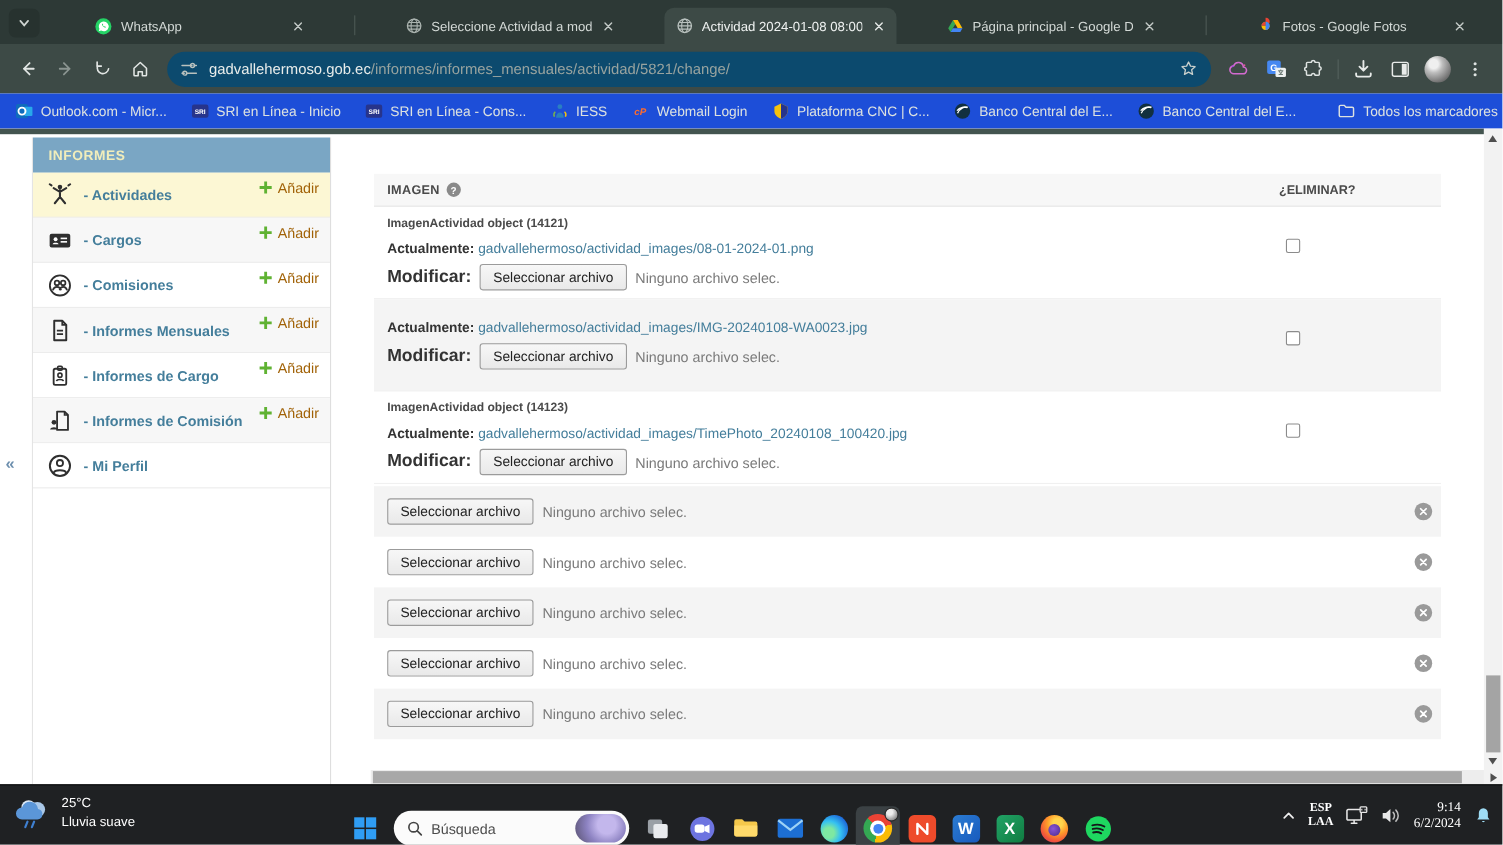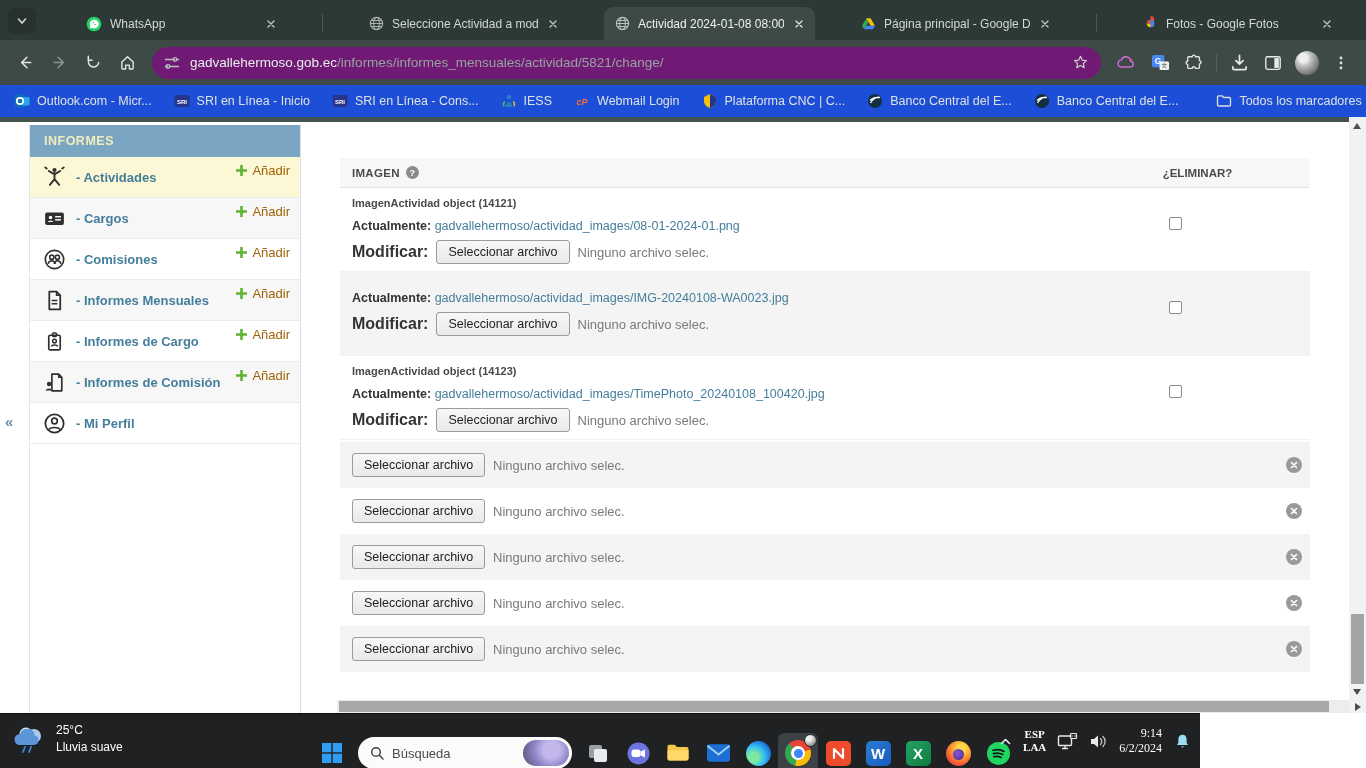--- a/index.html
+++ b/index.html
@@ -15,21 +15,21 @@
   .tab .t-title { white-space:nowrap; overflow:hidden; flex:1; }
   .tab .xbtn { width:18px; height:18px; margin-left:6px; flex:none; display:flex; align-items:center; justify-content:center; border-radius:50%; }
   .tabdiv { width:1px; height:18px; background:#4d5955; margin-bottom:8px; flex:none; }
   .newtabbtn { width:28px; height:28px; margin:0 0 5px 7px; display:flex; align-items:center; justify-content:center; flex:none; }
   .wincontrols { margin-left:auto; height:40px; display:flex; align-self:flex-start; }
   .wc { width:46px; height:40px; display:flex; align-items:center; justify-content:center; }
 
   
   .toolbar { position:absolute; top:40px; left:0; width:1366px; height:45px; background:#3d4a46; display:flex; align-items:center; padding:0 8px; }
   .navbtn { width:34px; height:34px; display:flex; align-items:center; justify-content:center; flex:none; }
-  .omnibox { flex:1; height:32px; margin:0 8px; background:#701a75; border-radius:16px; display:flex; align-items:center; padding:0 12px; min-width:0;justify-content:flex-end; }
+  .omnibox { flex:1; height:32px; margin:0 8px; background:#0c4a6e; border-radius:16px; display:flex; align-items:center; padding:0 12px; min-width:0;justify-content:flex-end; }
   .omni-url { font-size:13.5px; white-space:nowrap; overflow:hidden; flex:1; margin-left:10px; }
   .omni-domain { color:#e9edeb; }
   .omni-path { color:#98a39f; }
   .ext-divider { width:1px; height:18px; background:#55615d; margin:0 5px; flex:none; }
   .avatar { width:24px; height:24px; border-radius:50%;
     background: radial-gradient(circle at 35% 30%, #efefef 0 18%, #bdbdbd 35%, #6f6f6f 75%, #474747 100%); flex:none; }
 
   
   .bookmarksbar { position:absolute; top:85px; left:0; width:1366px; height:32px; background:#1d4ed8; display:flex; align-items:center; padding:0 14px; }
   .bm { display:flex; align-items:center; margin-right:22px; color:#dde2e0; font-size:12.5px; white-space:nowrap; }
@@ -91,21 +91,21 @@
   .varr { position:absolute; left:4px; width:0; height:0; }
   .varr.up { top:6px; border-left:4.5px solid transparent; border-right:4.5px solid transparent; border-bottom:6px solid #4f4f4f; }
   .varr.dn { top:572px; border-left:4.5px solid transparent; border-right:4.5px solid transparent; border-top:6px solid #4f4f4f; }
   .vthumb { position:absolute; left:2px; top:497px; width:13px; height:70px; background:#a4a4a4; }
   .hscroll { position:absolute; left:337px; bottom:0; width:1012px; height:13px; background:#ededed; }
   .hthumb { position:absolute; left:2px; top:1px; width:990px; height:11px; background:#a8a8a8; }
   .sb-corner { position:absolute; right:0; bottom:0; width:17px; height:13px; background:#f2f2f2; display:flex; align-items:center; justify-content:center; }
   .harr { width:0; height:0; border-top:4.5px solid transparent; border-bottom:4.5px solid transparent; border-left:6px solid #4f4f4f; }
 
   
-  .taskbar { position:absolute; top:713px; left:0; width:1200px; height:55px; background:#1f2123; border-top:1px solid #0c0d0e; }
+  .taskbar { position:absolute; top:713px; left:0; width:1366px; height:55px; background:#1f2123; border-top:1px solid #0c0d0e; }
   .weather { position:absolute; left:12px; top:8px; display:flex; align-items:center; color:#fff; }
   .weather-txt { margin-left:8px; font-size:12px; line-height:17px; }
   .tb-center { position:absolute; left:312px; top:7px; display:flex; align-items:center; }
   .tile { width:40px; height:40px; border-radius:6px; display:flex; align-items:center; justify-content:center; position:relative; flex:none; }
   .tile.activeapp { background:#3b4144; }
   .tile.activeapp::after { content:""; position:absolute; bottom:0px; left:9px; width:22px; height:3px; border-radius:2px; background:#7fc7e6; }
   .tile.running::after { content:""; position:absolute; bottom:1px; left:16px; width:8px; height:2.5px; border-radius:2px; background:#8b9095; }
   .searchpill { width:214px; height:32px; background:#fbfbfb; border-radius:16px; display:flex; align-items:center;
     padding:0 3px 0 12px; margin:16px 6px; color:#4c4c4c; font-size:13px; flex:none; }
   .searchpill .stxt { margin-left:8px; }

